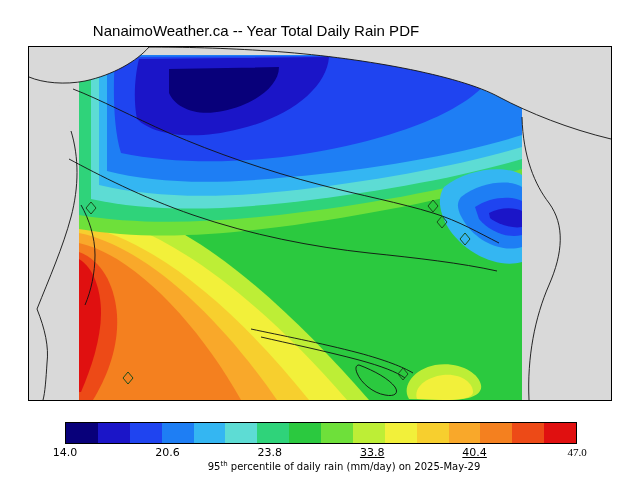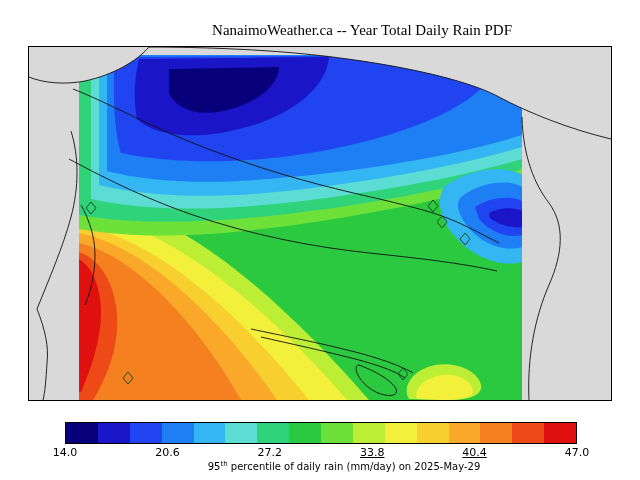--- a/index.html
+++ b/index.html
@@ -6,25 +6,25 @@
   body{
     width:640px;height:480px;
     background:#ffffff;
     font-family:"DejaVu Sans", sans-serif;
     position:relative;
     overflow:hidden;
   }
   #chart-root{position:absolute;left:0;top:0;width:640px;height:480px;}
   #title{
     position:absolute;left:0;top:22px;width:512px;
-    text-align:right;
+    text-align:center;
     font-size:15px;
     color:#000;
     letter-spacing:0px;
-    font-family:Liberation Serif, serif;
+    font-family:Liberation Sans, sans-serif;
   }
   #map-frame{
     position:absolute;left:28px;top:46px;width:584px;height:355px;
     border:1px solid #000;
     box-sizing:border-box;
     background:#ffffff;
     overflow:hidden;
   }
   #map-svg{position:absolute;left:0;top:0;}
   #cbar-wrap{
@@ -160,23 +160,23 @@
       <div class="cbar-cell" style="width: 6.25%; background: rgb(247, 207, 46);"></div>
       <div class="cbar-cell" style="width: 6.25%; background: rgb(249, 168, 42);"></div>
       <div class="cbar-cell" style="width: 6.25%; background: rgb(244, 128, 31);"></div>
       <div class="cbar-cell" style="width: 6.25%; background: rgb(237, 74, 23);"></div>
       <div class="cbar-cell" style="width: 6.25%; background: rgb(224, 16, 16);"></div>
     </div>
 
   <div id="cbar-labels">
       <span class="cbar-lab" style="left: 45px; width: 40px;">14.0</span>
       <span class="cbar-lab" style="left: 147.4px; width: 40px; text-align: center;">20.6</span>
-      <span class="cbar-lab" style="left: 249.8px; width: 40px;">27.2</span>
+      <span class="cbar-lab" style="left: 249.8px; width: 40px;">23.8</span>
       <span class="cbar-lab" style="left: 352.2px; width: 40px; text-decoration: underline;">33.8</span>
       <span class="cbar-lab" style="left: 454.6px; width: 40px; text-decoration: underline;">40.4</span>
-      <span class="cbar-lab" style="left: 557px; width: 40px;">47.0</span>
+      <span class="cbar-lab" style="left: 557px; width: 40px; font-family: Liberation Serif, serif;">47.0</span>
     </div>
 
   <div id="cbar-caption">
     <span>95</span><sup>th</sup><span> percentile of daily rain (mm/day) on 2025-May-29</span>
   </div>
 
 </div>
 
 </body></html>

